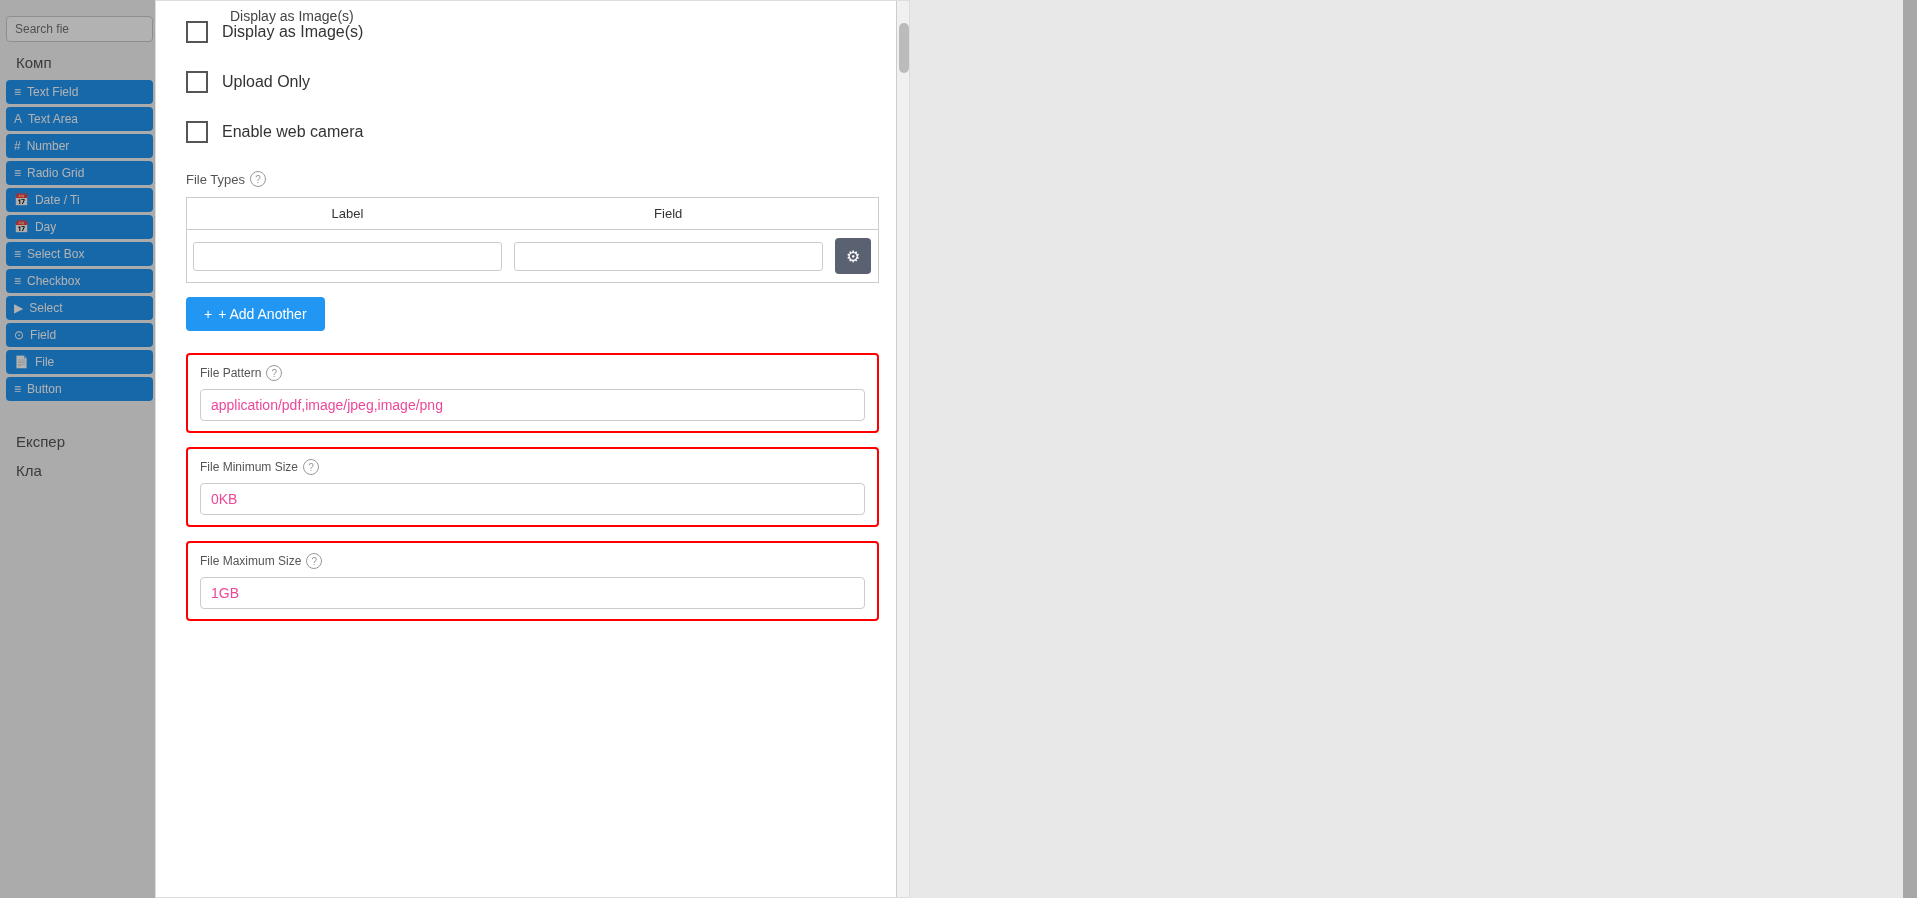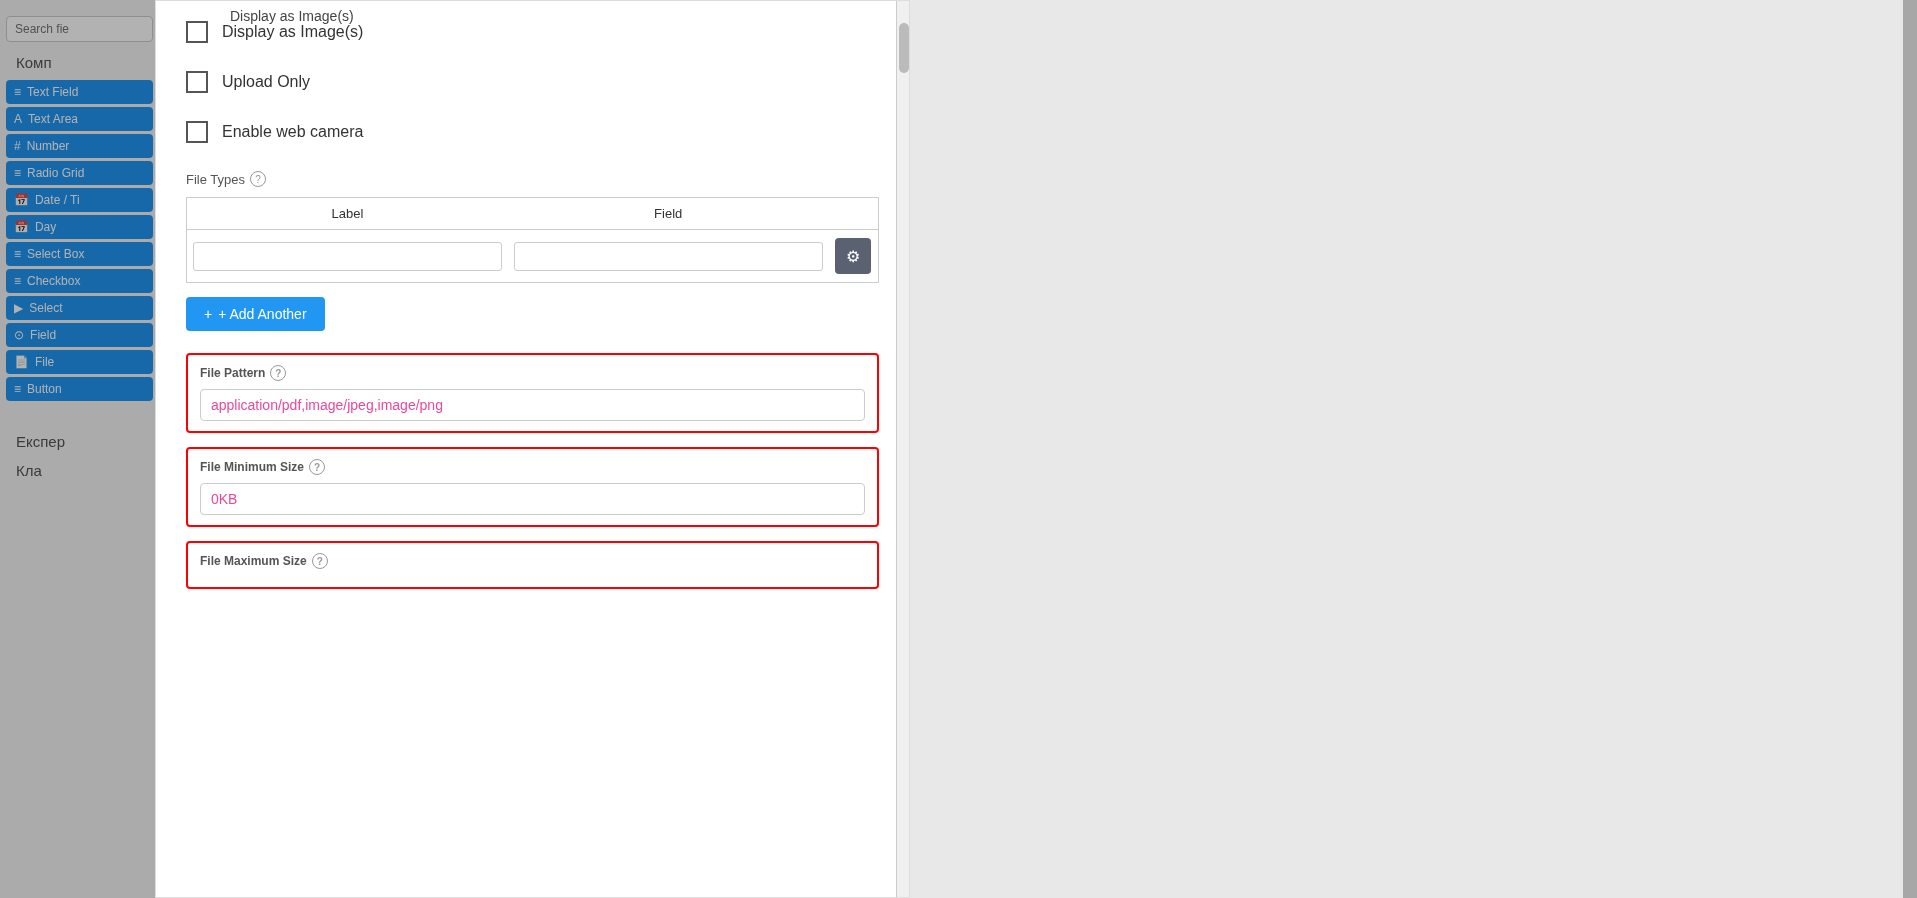--- a/index.html
+++ b/index.html
@@ -230,21 +230,20 @@
       background: #fff;
     }
 
     .field-group-label {
       font-size: 12px;
       color: #555;
       margin-bottom: 8px;
       display: flex;
       align-items: center;
       gap: 5px;
-      font-weight: bold;
     }
 
     .field-group-input {
       width: 100%;
       padding: 7px 10px;
       border: 1px solid #ccc;
       border-radius: 4px;
       font-size: 14px;
       color: #ec4899;
       background: #fff;
@@ -437,16 +436,17 @@
       </div>
       <input class="field-group-input" type="text" value="0KB" style="">
     </div>
 
     
     <div class="field-group">
       <div class="field-group-label">
         <span>File Maximum Size</span>
         <span class="help-icon">?</span>
       </div>
+      <input class="field-group-input" type="text" value="1GB" style="">
     </div>
 
   </div>
 </div>
 
 </body></html>

